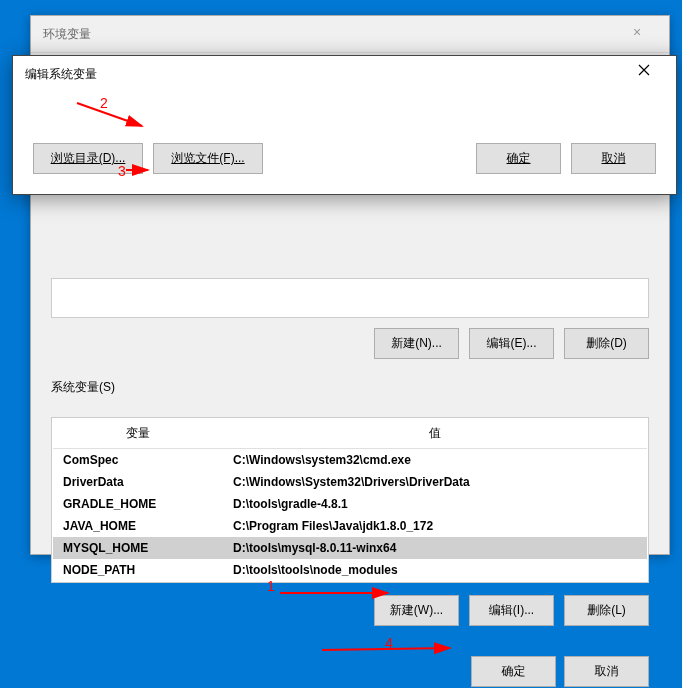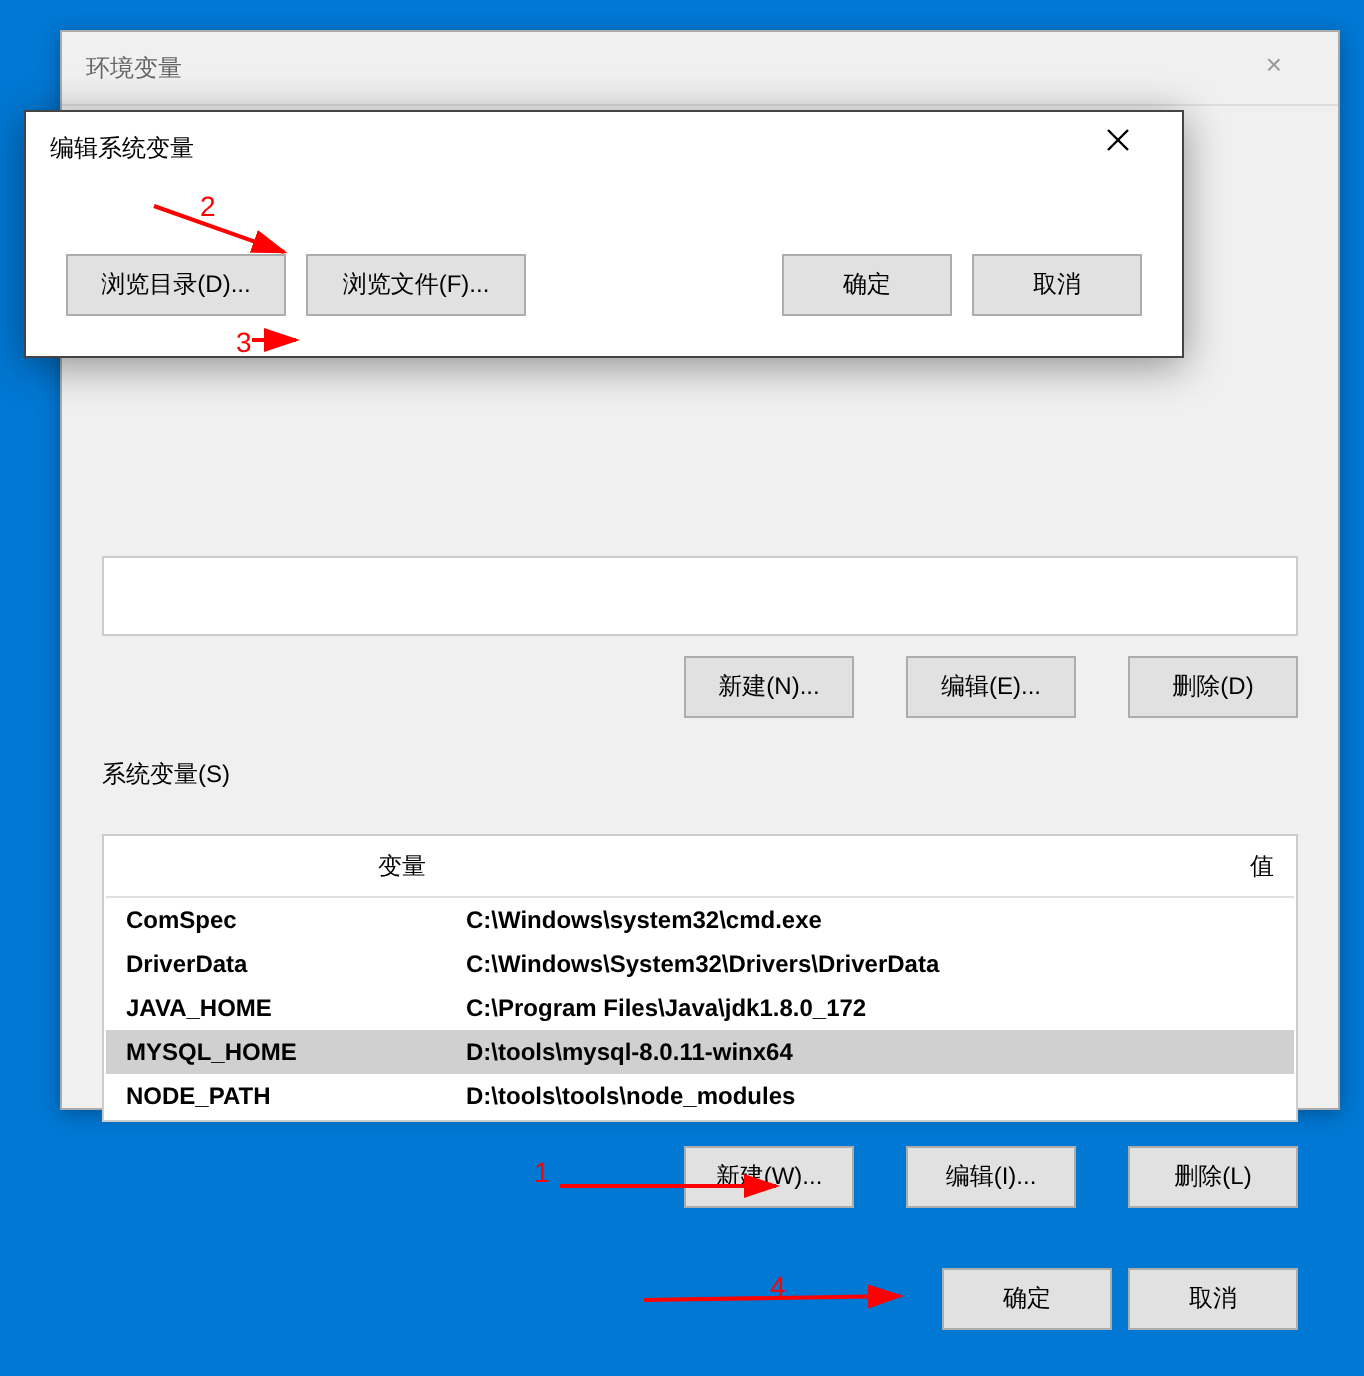--- a/index.html
+++ b/index.html
@@ -49,21 +49,21 @@
     .user-box {
       border: 1px solid #ccc;
       background: #fff;
       height: 40px;
       margin-bottom: 10px;
       margin-top: 210px;
     }
     .button-row {
       display: flex;
       justify-content: flex-end;
-      gap: 26px;
+      gap: 10px;
       margin-bottom: 20px;
       align-items: flex-end;
     }
     .btn {
       min-width: 85px;
       padding: 6px 14px;
       background: #e1e1e1;
       border: 1px solid #adadad;
       cursor: pointer;
       font-size: 12px;
@@ -80,21 +80,21 @@
       border: 1px solid #ccc;
       background: #fff;
       padding: 1px;
     }
     .sys-table {
       width: 100%;
       border-collapse: collapse;
       font-size: 12px;
     }
     .sys-table th {
-      text-align: right;
+      text-align: center;
       padding: 6px 10px;
       font-weight: normal;
       border-bottom: 1px solid #e0e0e0;
       background: #fff;
     }
     .sys-table td {
       padding: 4px 10px;
       font-weight: bold;
     }
     .sys-table tr.selected td {
@@ -106,21 +106,21 @@
       justify-content: flex-end;
       gap: 8px;
       margin-top: 30px;
     }
     
     
     .edit-dialog {
       position: absolute;
       top: 55px;
       left: 12px;
-      width: 580px;
+      width: 665px;
       background: #fff;
       border: 1px solid #444;
       box-shadow: 0 4px 20px rgba(0,0,0,0.4);
       z-index: 100;
     }
     .edit-title {
       padding: 8px 12px;
       font-size: 12px;
       display: flex;
       justify-content: space-between;
@@ -152,21 +152,22 @@
       font-size: 12px;
       font-family: inherit;
     }
     .form-input.selected {
       background: #0078d4;
       color: #fff;
     }
     .edit-buttons {
       display: flex;
       justify-content: space-between;
-      margin-top: 20px;
+      margin-top: 36px;
+      text-decoration: underline;
     }
     .edit-buttons-left { display: flex; gap: 10px; }
     .edit-buttons-right { display: flex; gap: 10px; }
     
     
     .arrow {
       position: absolute;
       pointer-events: none;
       z-index: 200;
     }
@@ -206,20 +207,24 @@
           </tr>
         </thead>
         <tbody id="sys-tbody">
             <tr>
               <td>ComSpec</td>
               <td>C:\Windows\system32\cmd.exe</td>
             </tr>
             <tr>
               <td>DriverData</td>
               <td>C:\Windows\System32\Drivers\DriverData</td>
+            </tr>
+            <tr>
+              <td>GRADLE_HOME</td>
+              <td>D:\tools\gradle-4.8.1</td>
             </tr>
             <tr>
               <td>JAVA_HOME</td>
               <td>C:\Program Files\Java\jdk1.8.0_172</td>
             </tr>
             <tr class="selected">
               <td>MYSQL_HOME</td>
               <td>D:\tools\mysql-8.0.11-winx64</td>
             </tr>
             <tr>

